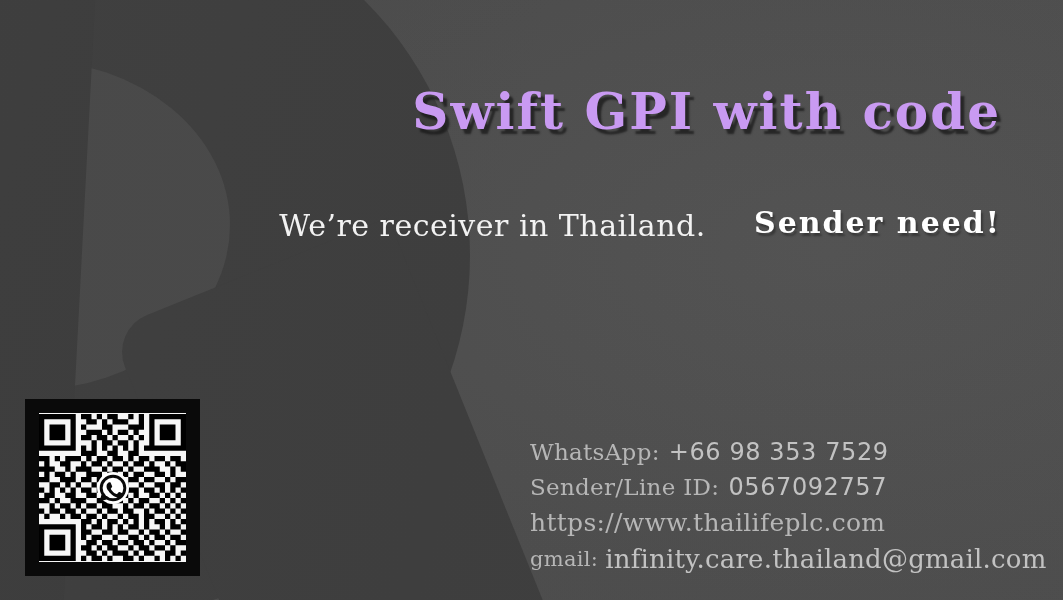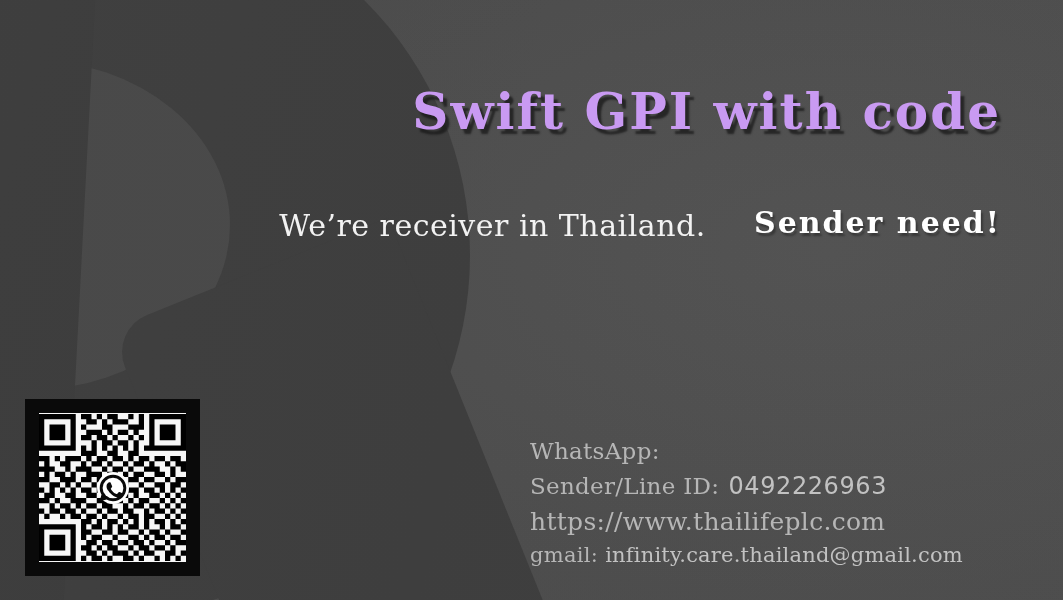--- a/index.html
+++ b/index.html
@@ -156,21 +156,21 @@
     color: #c2c2c2;
     margin-left: 9px;
   }
   .row-url .c-label {
     font-size: 25px;
     color: #b6b6b6;
   }
   .row-email .c-label { font-size: 21px; }
   .row-email .c-value {
     font-family: "DejaVu Serif", serif;
-    font-size: 21px;
+    font-size: 26px;
     letter-spacing: 0.2px;
     margin-left: 7px;
   }
 
   
   .qr-frame {
     position: absolute;
     left: 25px;
     top: 399px;
     width: 175px;
@@ -216,25 +216,26 @@
   <div class="title">Swift GPI with code</div>
 
   <div class="subtitle">Sender need!</div>
 
   <div class="tagline">We’re receiver in Thailand.</div>
 
   <div class="contact">
 
     <div class="contact-row row-whatsapp">
       <span class="c-label">WhatsApp:</span>
+      <span class="c-value">+66 98 353 7529</span>
     </div>
 
     <div class="contact-row row-mobile">
       <span class="c-label">Sender/Line ID:</span>
-      <span class="c-value">0492226963</span>
+      <span class="c-value">0567092757</span>
     </div>
 
     <div class="contact-row row-url">
       <span class="c-label">https://www.thailifeplc.com</span>
     </div>
 
     <div class="contact-row row-email">
       <span class="c-label">gmail:</span>
       <span class="c-value">infinity.care.thailand@gmail.com</span>
     </div>

